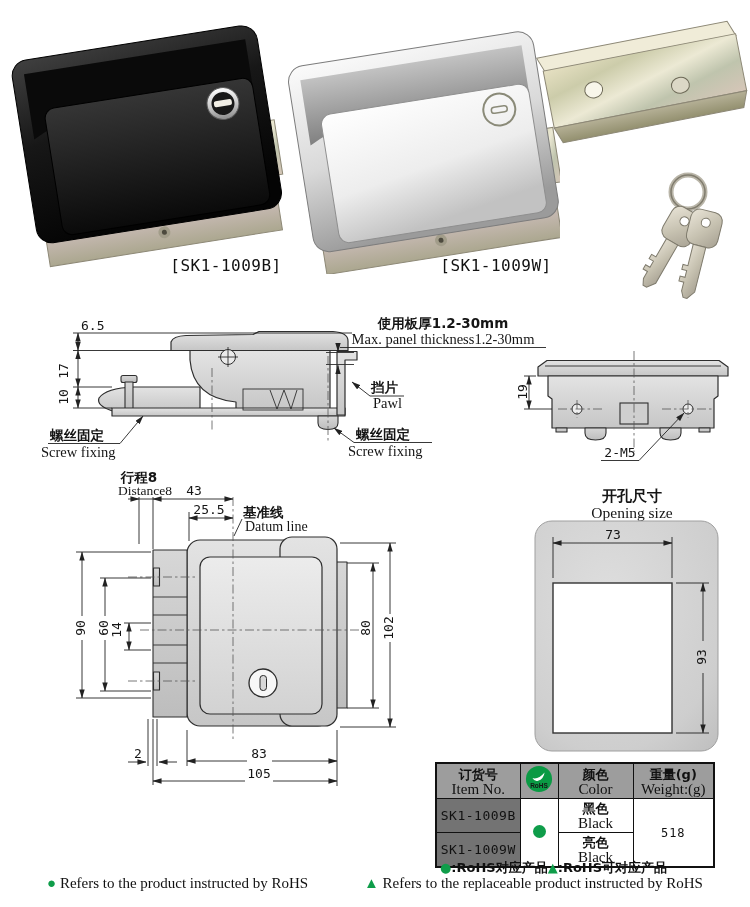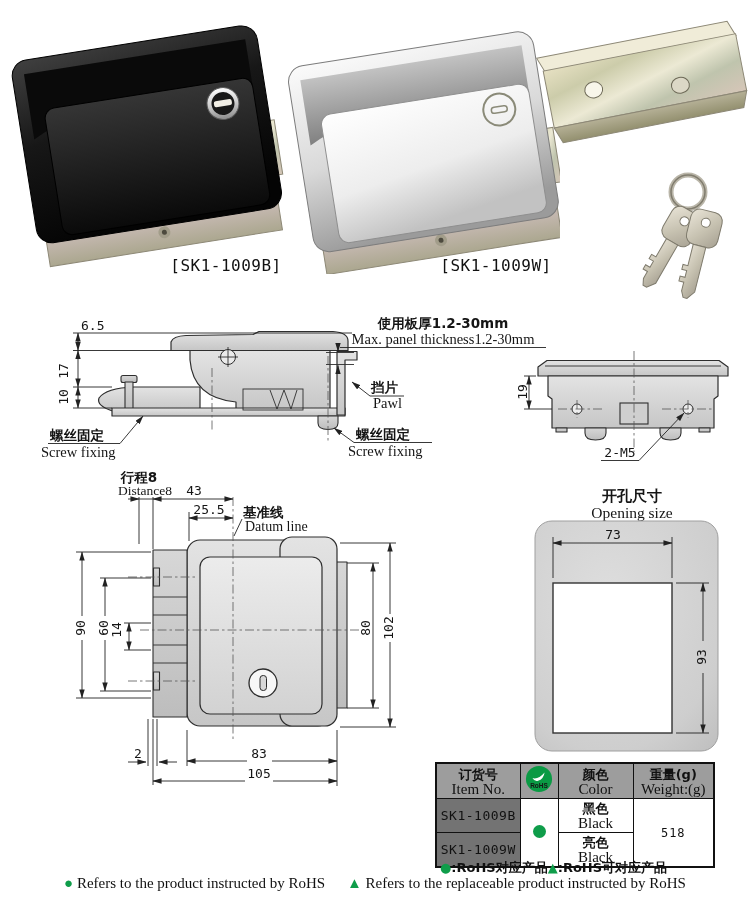--- a/index.html
+++ b/index.html
@@ -19,21 +19,21 @@
   table.spec{position:absolute;left:435px;top:762px;border-collapse:collapse;background:#fff;border:2.5px solid #111;table-layout:fixed}
   .spec th,.spec td{border:1.3px solid #111;text-align:center;vertical-align:middle;padding:1px;overflow:hidden}
   .spec th{background:#9d9d9d;height:32px;font-weight:700}
   .cellcn{font-family:"DejaVu Sans",sans-serif;font-weight:700;font-size:13px;line-height:15px}
   .cellen{font-family:"Liberation Serif",serif;font-size:15px;line-height:14px;font-weight:400}
   .item-cell{background:#737373;font-family:"DejaVu Sans Mono",monospace;font-size:13px;letter-spacing:.5px;height:31px}
   .wt{font-family:"DejaVu Sans Mono",monospace;font-size:12px;letter-spacing:1px}
   .dotc .dot{display:inline-block;width:13px;height:13px;border-radius:50%;background:#0f9d4a}
   .legend{position:absolute;left:440px;top:859px;width:276px;display:flex;justify-content:flex-start;font-family:"DejaVu Sans",sans-serif;font-weight:700;font-size:13px;white-space:nowrap}
   .footer{position:absolute;left:0;top:875px;width:750px;text-align:center;font-family:"Liberation Serif",serif;font-size:15px;white-space:nowrap}
-  .footer .seg{margin:0 9px}
+  .footer .seg{margin:0 26px}
   .grn{color:#0f9d4a}
 </style>
 </head>
 <body>
 
 <div class="page">
 
   <svg width="0" height="0" style="position:absolute" aria-hidden="true">
     <defs>
       <marker id="arw" viewBox="0 0 10 6" refX="9.5" refY="3" markerWidth="10" markerHeight="6" orient="auto-start-reverse">

